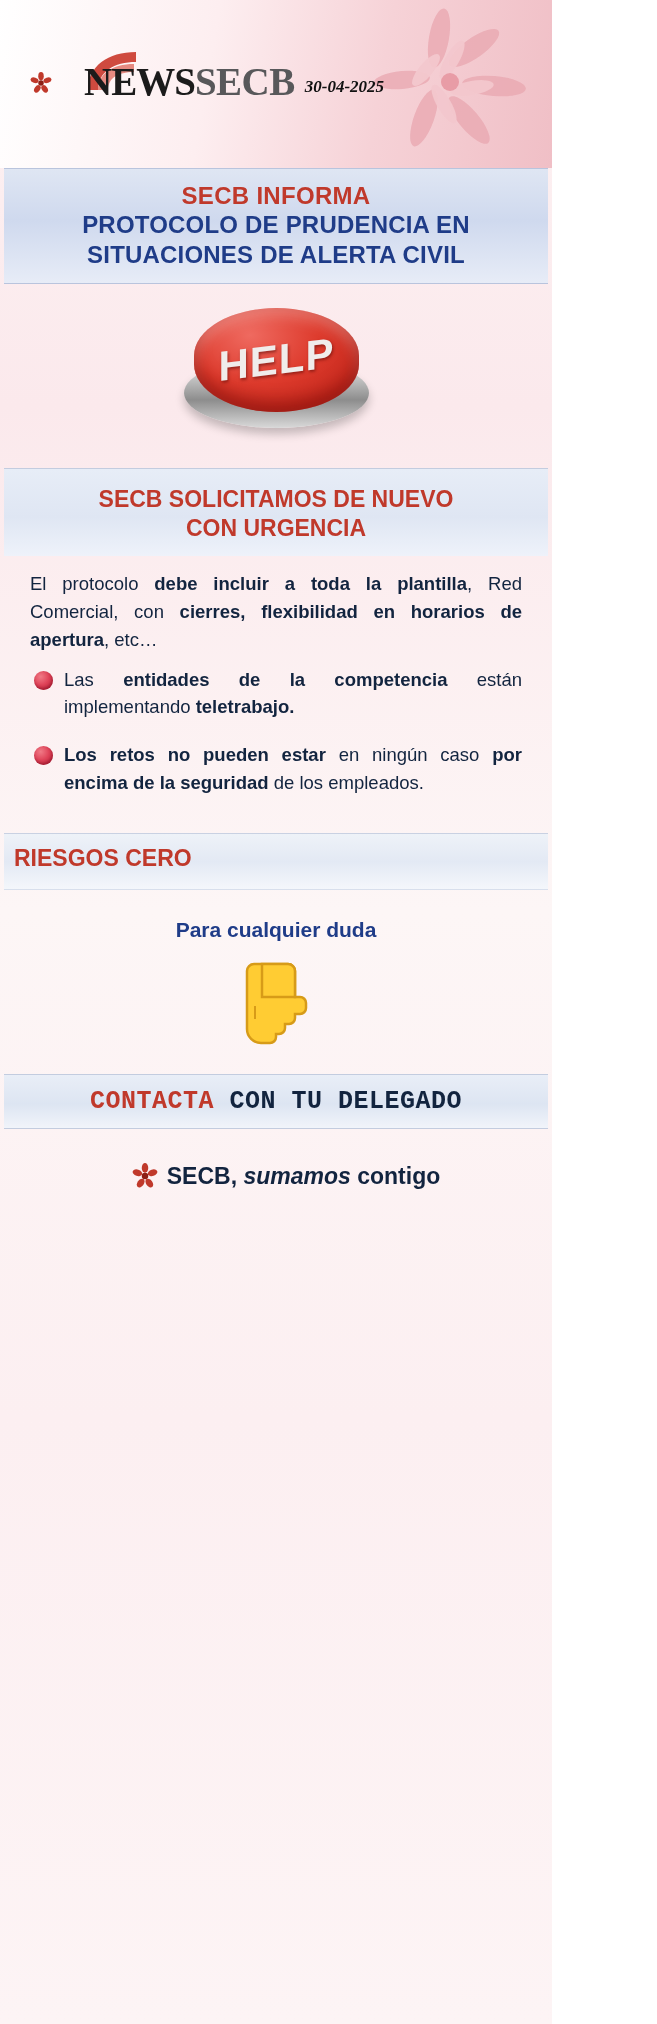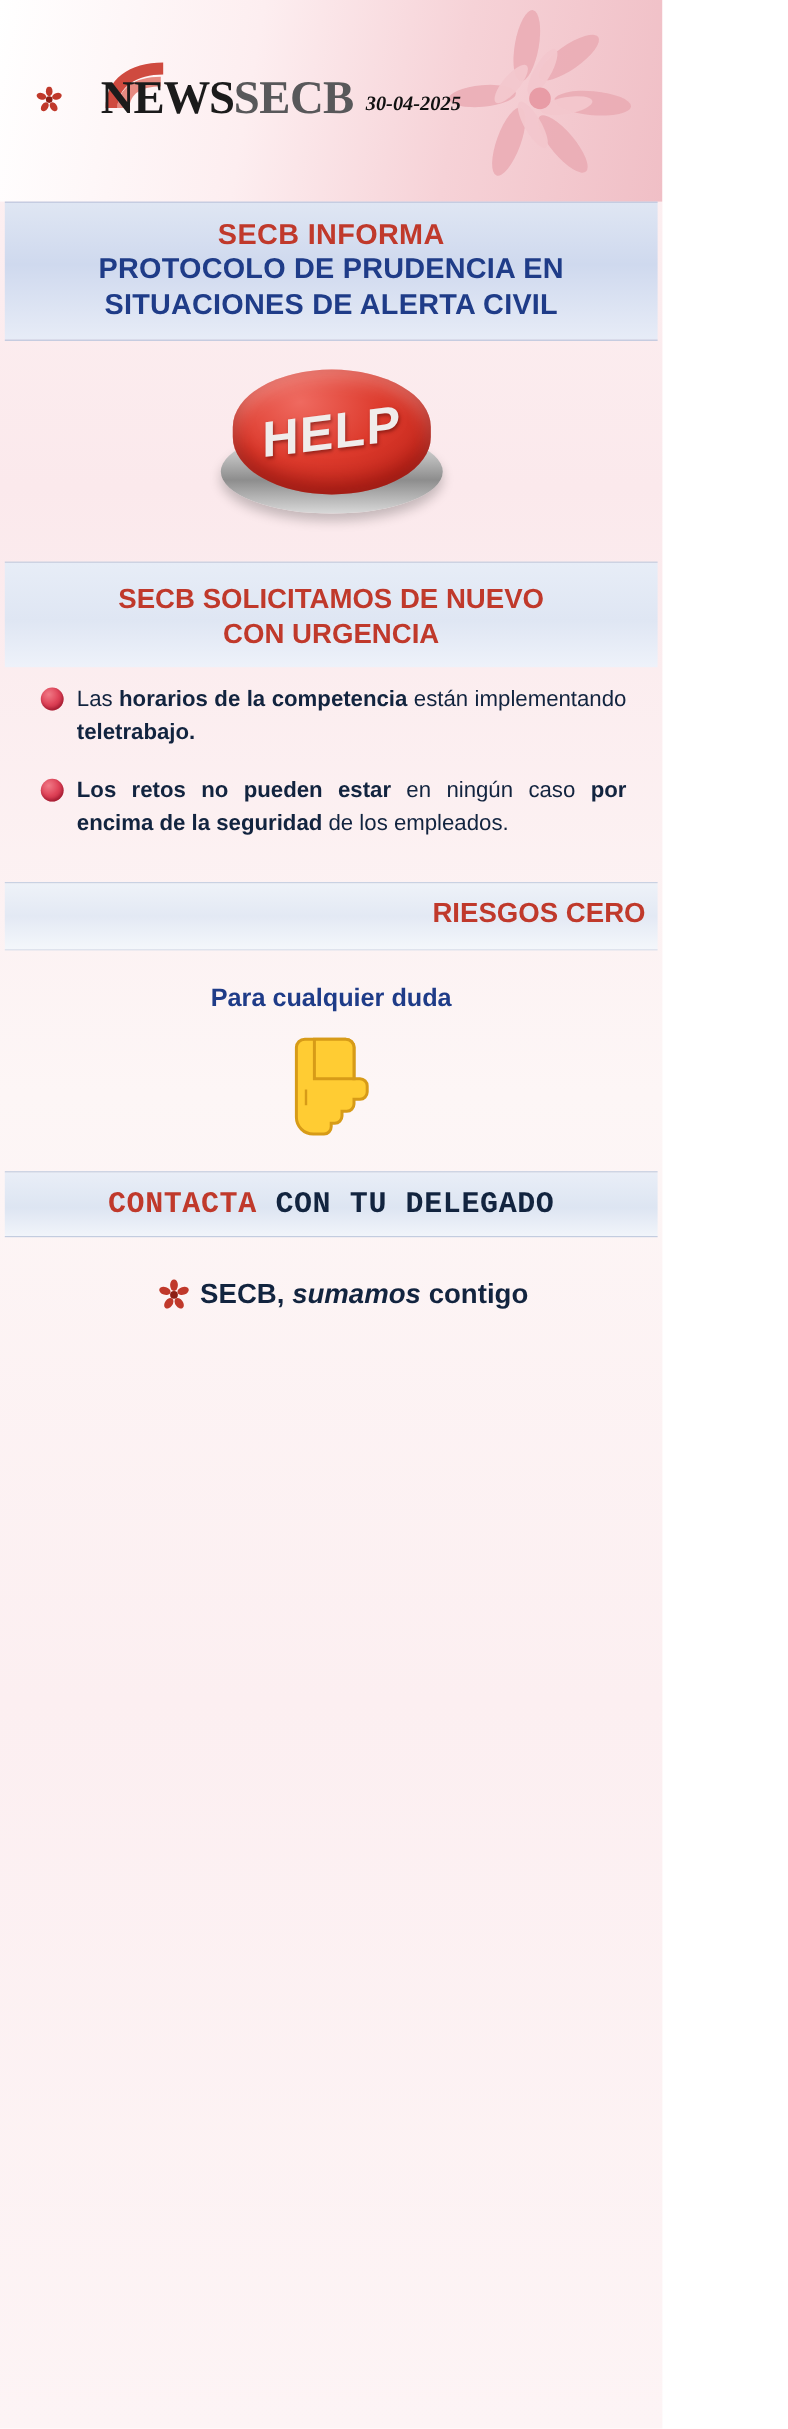--- a/index.html
+++ b/index.html
@@ -186,21 +186,21 @@
   }
   .bullet b { font-weight: bold; }
 
   
   .band3 {
     margin: 10px 4px 0;
     background: linear-gradient(180deg,#eef2f8 0%, #e3e9f4 50%, #f4f7fb 100%);
     border-top: 1px solid #c9d1e2;
     border-bottom: 1px solid #d8dfec;
     padding: 11px 10px 17px;
-    text-align: right;
+    text-align: left;
   }
   .band3 .h { font-size: 23px; font-weight: bold; color: #c0392b; }
 
   .duda {
     padding: 28px 10px 4px;
     text-align: center;
     font-size: 21px;
     font-weight: bold;
     color: #1f3c88;
   }
@@ -302,25 +302,28 @@
       <div class="help-text">HELP</div>
     </div>
   </div>
 
   <div class="band2">
     <div class="h">SECB SOLICITAMOS DE NUEVO</div>
     <div class="h">CON URGENCIA</div>
   </div>
 
 
+  <div class="para">
+    <span>El protocolo </span><b>debe incluir a toda la plantilla</b><span>, Red Comercial, con </span><b>cierres, flexibilidad en horarios de apertura</b><span>, etc…</span>
+  </div>
 
   <div class="bullets">
     <div class="bullet">
       <span class="dot"></span>
-      <span>Las </span><b>horarios de la competencia</b><span> están implementando </span><b>teletrabajo.</b><span></span>
+      <span>Las </span><b>entidades de la competencia</b><span> están implementando </span><b>teletrabajo.</b><span></span>
     </div>
     <div class="bullet">
       <span class="dot"></span>
       <span></span><b>Los retos no pueden estar</b><span> en ningún caso </span><b>por encima de la seguridad</b><span> de los empleados.</span>
     </div>
   </div>
 
   <div class="band3">
     <div class="h">RIESGOS CERO</div>
   </div>

